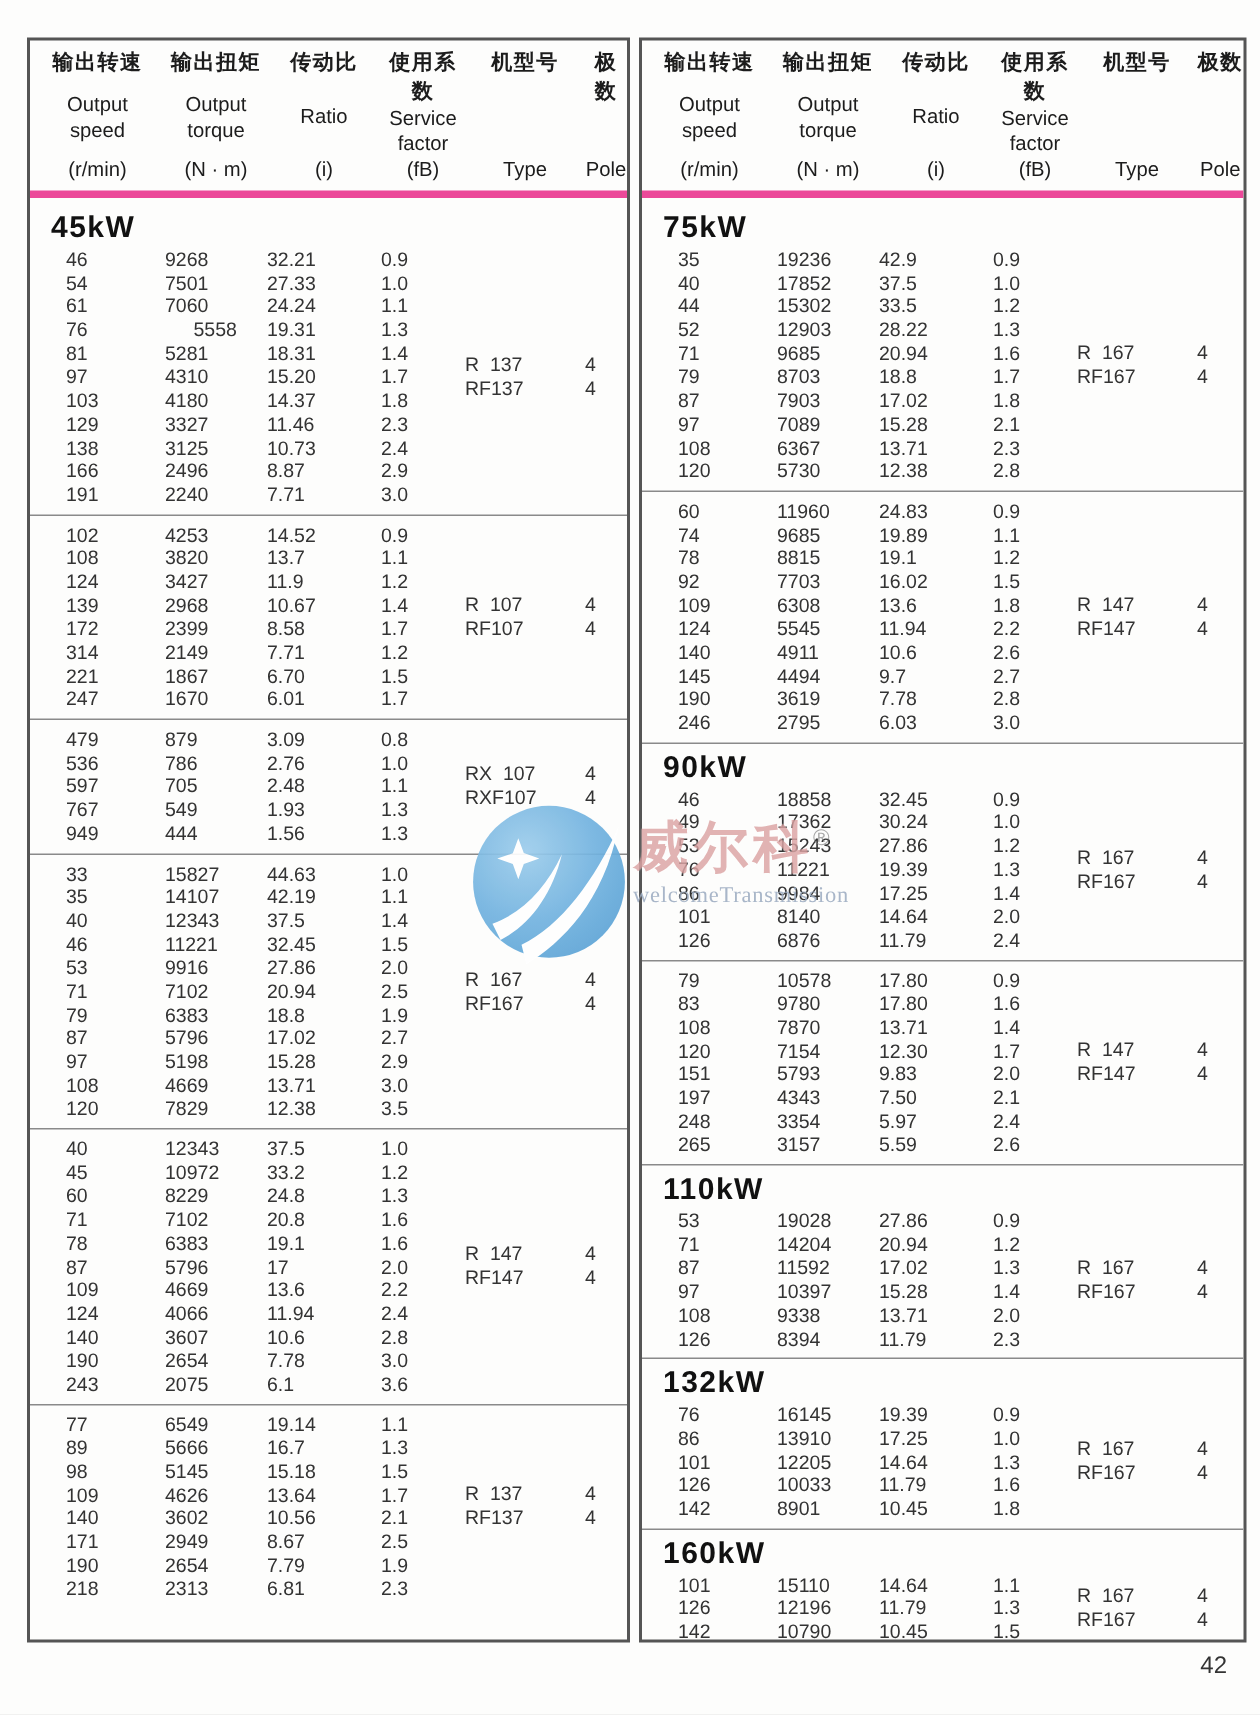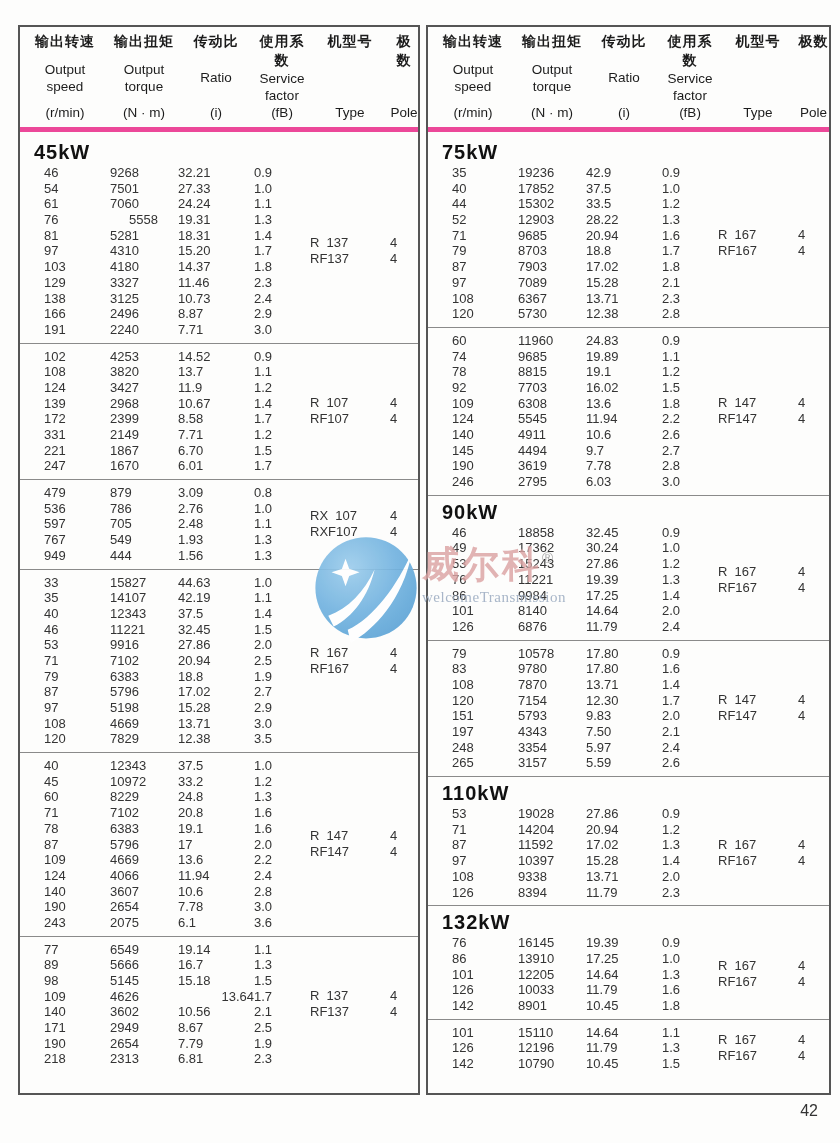--- a/index.html
+++ b/index.html
@@ -180,21 +180,21 @@
           <div class="cell" style="grid-area: 3 / 3;">11.9</div>
           <div class="cell" style="grid-area: 3 / 4;">1.2</div>
           <div class="cell" style="grid-area: 4 / 1;">139</div>
           <div class="cell" style="grid-area: 4 / 2;">2968</div>
           <div class="cell" style="grid-area: 4 / 3;">10.67</div>
           <div class="cell" style="grid-area: 4 / 4;">1.4</div>
           <div class="cell" style="grid-area: 5 / 1;">172</div>
           <div class="cell" style="grid-area: 5 / 2;">2399</div>
           <div class="cell" style="grid-area: 5 / 3;">8.58</div>
           <div class="cell" style="grid-area: 5 / 4;">1.7</div>
-          <div class="cell" style="grid-area: 6 / 1;">331</div>
+          <div class="cell" style="grid-area: 6 / 1;">314</div>
           <div class="cell" style="grid-area: 6 / 2;">2149</div>
           <div class="cell" style="grid-area: 6 / 3;">7.71</div>
           <div class="cell" style="grid-area: 6 / 4;">1.2</div>
           <div class="cell" style="grid-area: 7 / 1;">221</div>
           <div class="cell" style="grid-area: 7 / 2;">1867</div>
           <div class="cell" style="grid-area: 7 / 3;">6.70</div>
           <div class="cell" style="grid-area: 7 / 4;">1.5</div>
           <div class="cell" style="grid-area: 8 / 1;">247</div>
           <div class="cell" style="grid-area: 8 / 2;">1670</div>
           <div class="cell" style="grid-area: 8 / 3;">6.01</div>
@@ -358,21 +358,21 @@
           <div class="cell" style="grid-area: 2 / 1;">89</div>
           <div class="cell" style="grid-area: 2 / 2;">5666</div>
           <div class="cell" style="grid-area: 2 / 3;">16.7</div>
           <div class="cell" style="grid-area: 2 / 4;">1.3</div>
           <div class="cell" style="grid-area: 3 / 1;">98</div>
           <div class="cell" style="grid-area: 3 / 2;">5145</div>
           <div class="cell" style="grid-area: 3 / 3;">15.18</div>
           <div class="cell" style="grid-area: 3 / 4;">1.5</div>
           <div class="cell" style="grid-area: 4 / 1;">109</div>
           <div class="cell" style="grid-area: 4 / 2;">4626</div>
-          <div class="cell" style="grid-area: 4 / 3; text-align: right;">13.64</div>
+          <div class="cell" style="grid-area: 4 / 3;">13.64</div>
           <div class="cell" style="grid-area: 4 / 4;">1.7</div>
           <div class="cell" style="grid-area: 5 / 1;">140</div>
           <div class="cell" style="grid-area: 5 / 2;">3602</div>
           <div class="cell" style="grid-area: 5 / 3;">10.56</div>
           <div class="cell" style="grid-area: 5 / 4;">2.1</div>
           <div class="cell" style="grid-area: 6 / 1;">171</div>
           <div class="cell" style="grid-area: 6 / 2;">2949</div>
           <div class="cell" style="grid-area: 6 / 3;">8.67</div>
           <div class="cell" style="grid-area: 6 / 4;">2.5</div>
           <div class="cell" style="grid-area: 7 / 1;">190</div>
@@ -686,20 +686,21 @@
           <div class="tp-cell" style="grid-area: 1 / 5 / span 5;">
             <div class="tp-line">R  167</div>
             <div class="tp-line">RF167</div>
           </div>
           <div class="pl-cell" style="grid-area: 1 / 6 / span 5;">
             <div class="pl-line">4</div>
             <div class="pl-line">4</div>
           </div>
         </div>
         <div class="divider"></div>
+        <div class="section-title">160kW</div>
         <div class="block">
           <div class="cell" style="grid-area: 1 / 1;">101</div>
           <div class="cell" style="grid-area: 1 / 2;">15110</div>
           <div class="cell" style="grid-area: 1 / 3;">14.64</div>
           <div class="cell" style="grid-area: 1 / 4;">1.1</div>
           <div class="cell" style="grid-area: 2 / 1;">126</div>
           <div class="cell" style="grid-area: 2 / 2;">12196</div>
           <div class="cell" style="grid-area: 2 / 3;">11.79</div>
           <div class="cell" style="grid-area: 2 / 4;">1.3</div>
           <div class="cell" style="grid-area: 3 / 1;">142</div>

